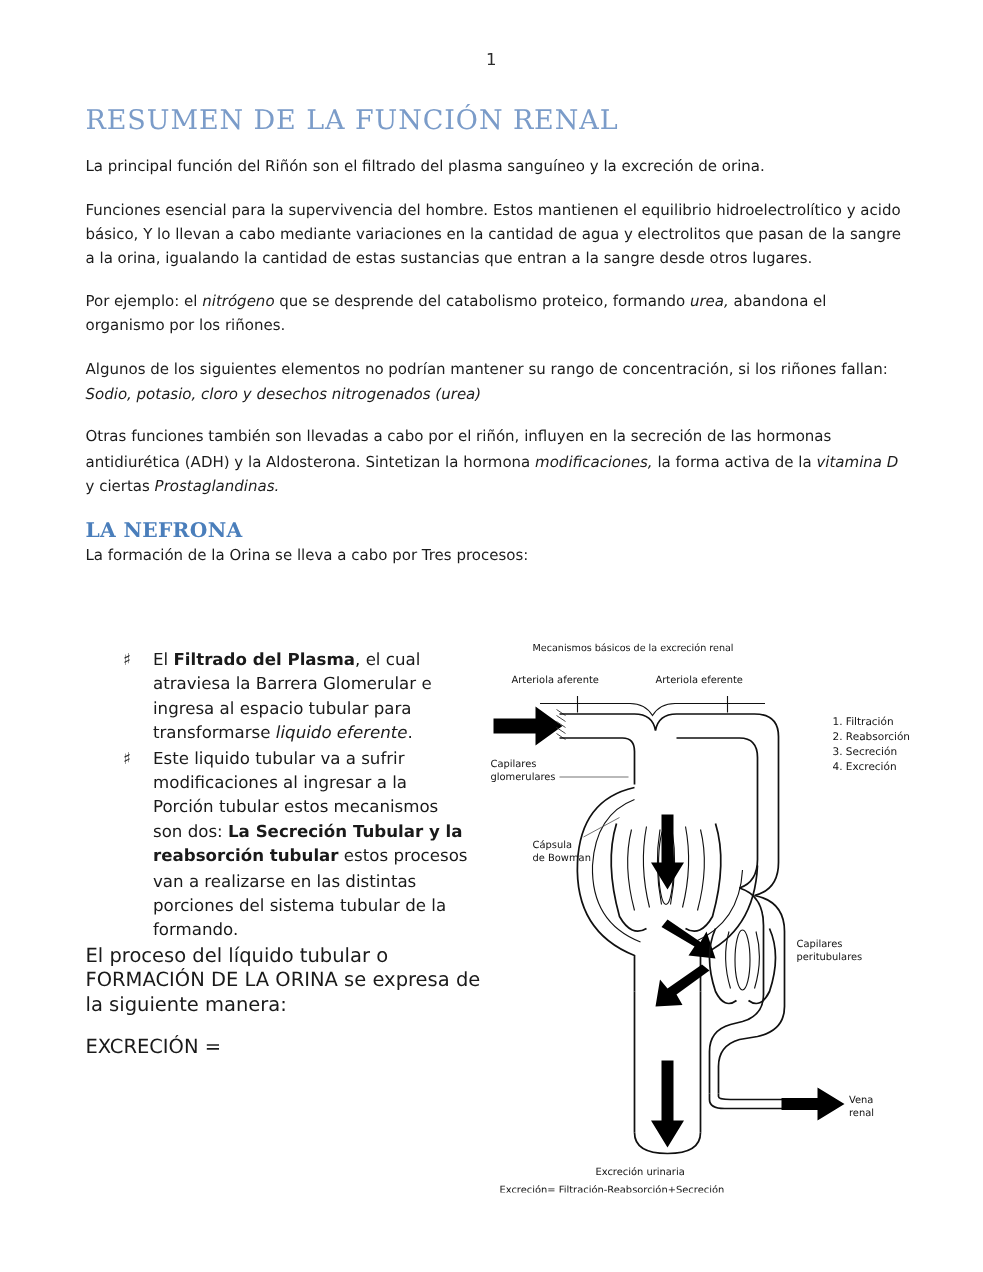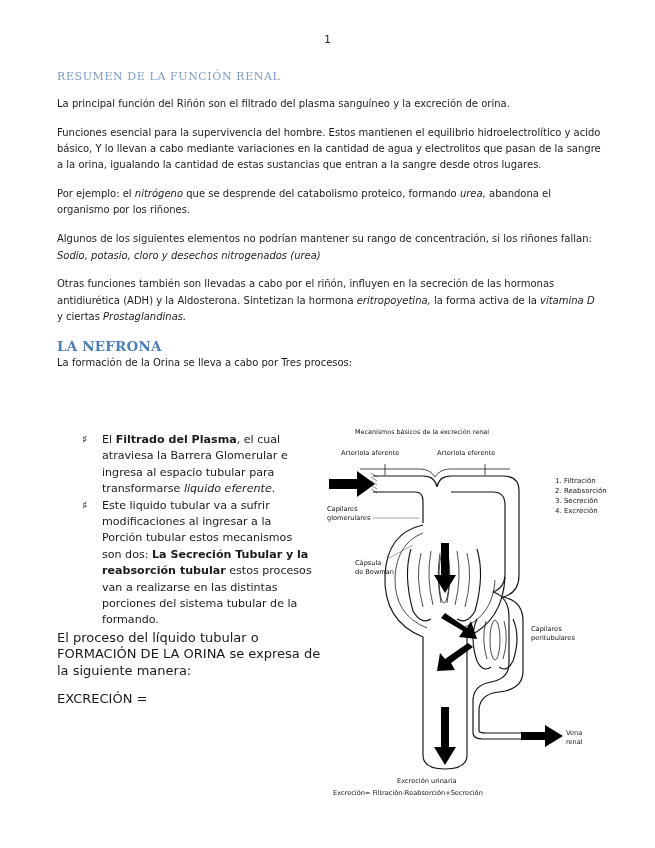--- a/index.html
+++ b/index.html
@@ -18,21 +18,21 @@
     text-align:center;font-size:11px;color:#2b2b2b;
     font-family:"DejaVu Sans","Liberation Sans",sans-serif;
   }
 
   .content{
     position:absolute;left:57px;top:70px;width:545px;
   }
 
   h1.doc-title{
     font-family:"DejaVu Serif","Liberation Serif",serif;
-    font-size:11px;font-weight:400;letter-spacing:0.6px;
+    font-size:18px;font-weight:400;letter-spacing:0.6px;
     color:#7b9cc9;margin:0 0 13px 0;
   }
   h2.section-title{
     font-family:"DejaVu Serif","Liberation Serif",serif;
     font-size:13.5px;font-weight:700;letter-spacing:0.2px;
     color:#4a7ebb;margin:0 0 1px 0;
   }
 
   p.para{
     font-size:10px;line-height:16.3px;margin:0 0 12.5px 0;
@@ -97,21 +97,21 @@
     <h1 class="doc-title">RESUMEN DE LA FUNCIÓN RENAL</h1>
 
     <p class="para">La principal función del Riñón son el filtrado del plasma sanguíneo y la excreción de orina.</p>
 
     <p class="para">Funciones esencial para la supervivencia del hombre. Estos mantienen el equilibrio hidroelectrolítico y acido básico, Y lo llevan a cabo mediante variaciones en la cantidad de agua y electrolitos que pasan de la sangre a la orina, igualando la cantidad de estas sustancias que entran a la sangre desde otros lugares.</p>
 
     <p class="para"><span>Por ejemplo: el </span><span class="it">nitrógeno</span><span> que se desprende del catabolismo proteico, formando </span><span class="it">urea,</span><span> abandona el organismo por los riñones.</span></p>
 
     <p class="para"><span>Algunos de los siguientes elementos no podrían mantener su rango de concentración, si los riñones fallan: </span><span class="it">Sodio, potasio, cloro y desechos nitrogenados (urea)</span></p>
 
-    <p class="para"><span>Otras funciones también son llevadas a cabo por el riñón, influyen en la secreción de las hormonas antidiurética (ADH) y la Aldosterona. Sintetizan la hormona   </span><span class="it">eritropoyetina,</span><span> la forma activa de la </span><span class="it">vitamina D</span><span> y ciertas  </span><span class="it">Prostaglandinas.</span></p>
+    <p class="para"><span>Otras funciones también son llevadas a cabo por el riñón, influyen en la secreción de las hormonas antidiurética (ADH) y la Aldosterona. Sintetizan la hormona   </span><span class="it">modificaciones,</span><span> la forma activa de la </span><span class="it">vitamina D</span><span> y ciertas  </span><span class="it">Prostaglandinas.</span></p>
 
     <h2 class="section-title">LA NEFRONA</h2>
 
 
     <p class="para">La formación de la Orina se lleva a cabo por Tres procesos:</p>
 
   </div>
 
   <div style="position:absolute;left:80px;top:432px;width:240px;">
     <ul class="proc-list">

